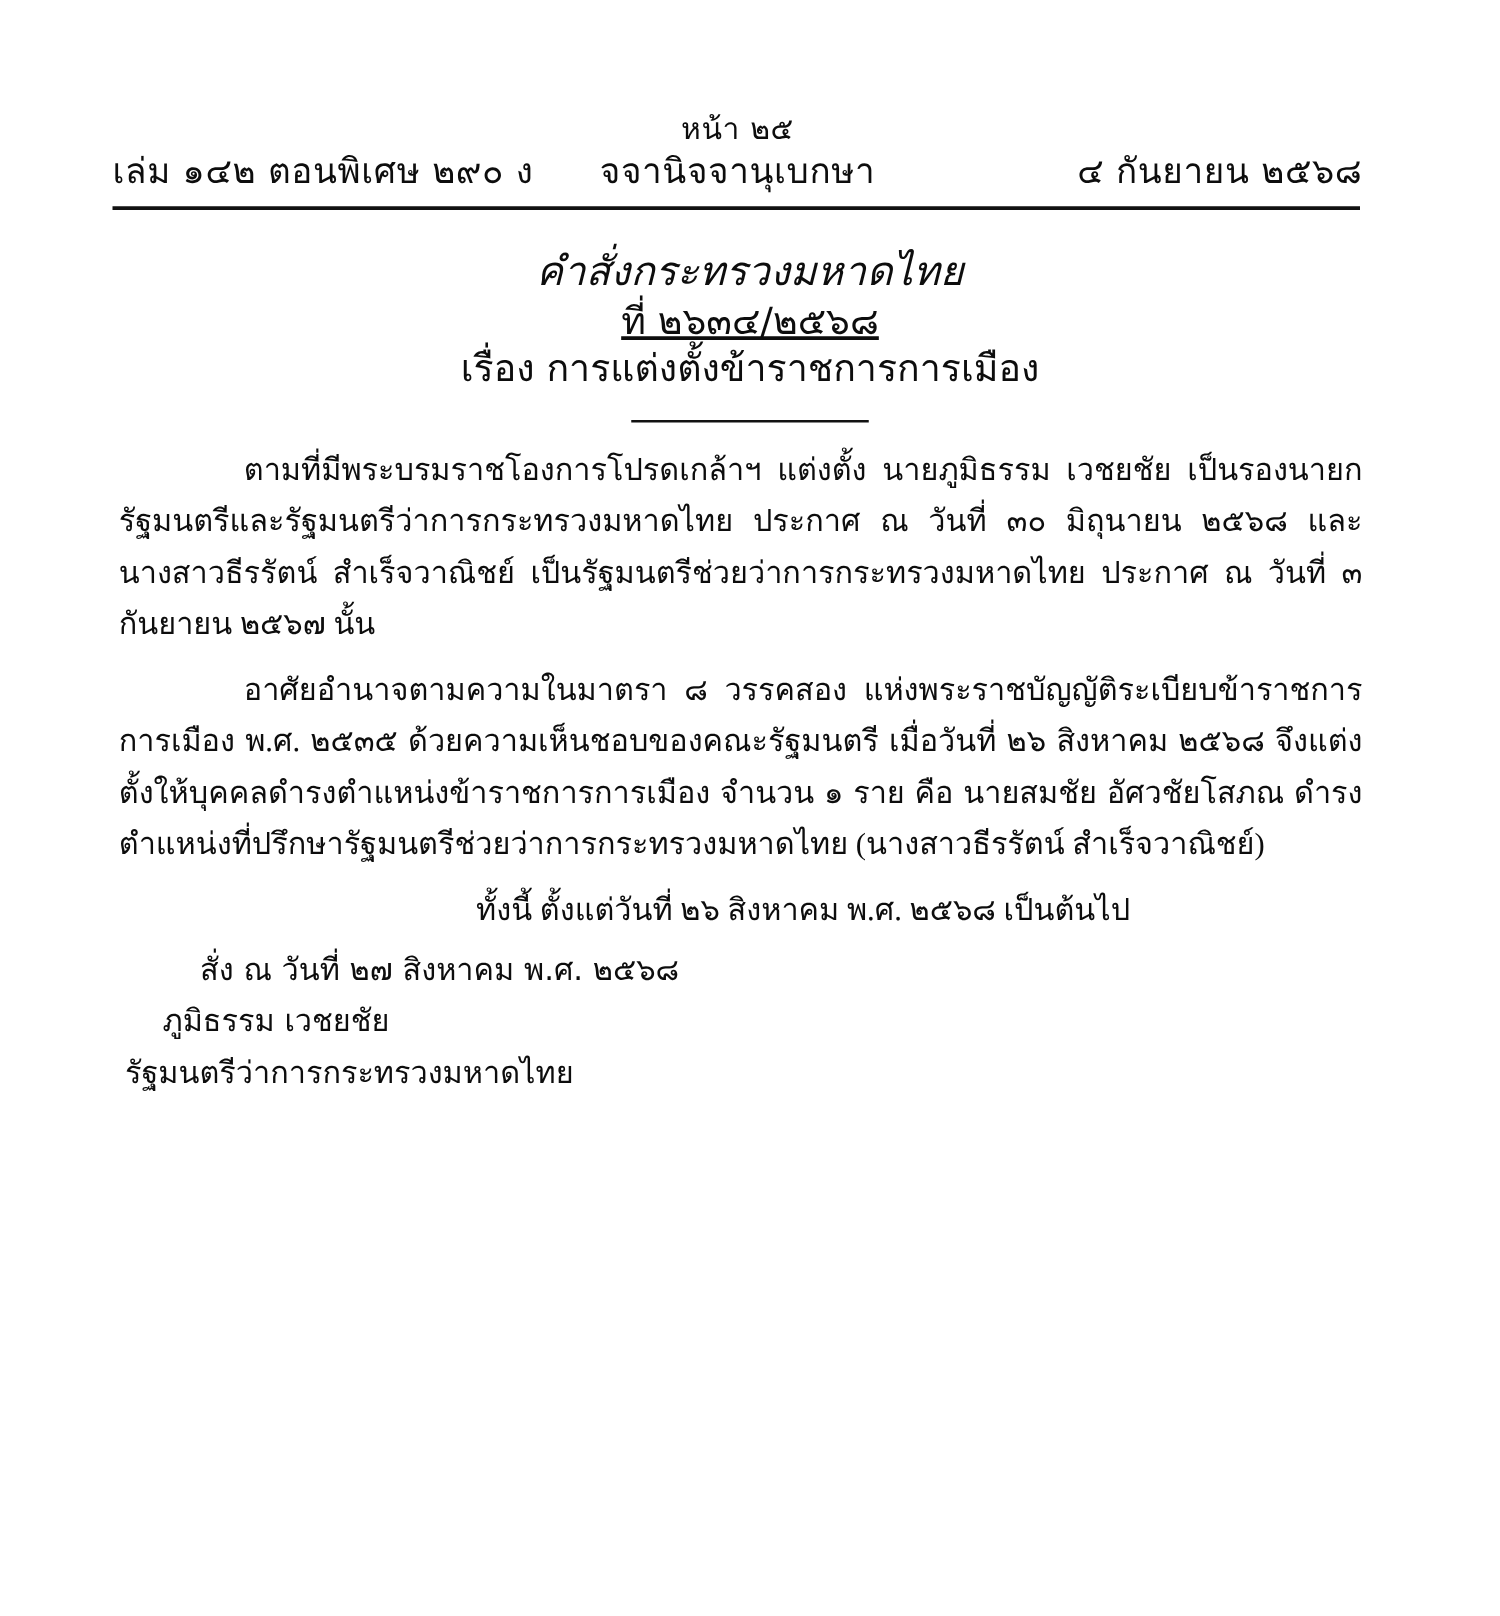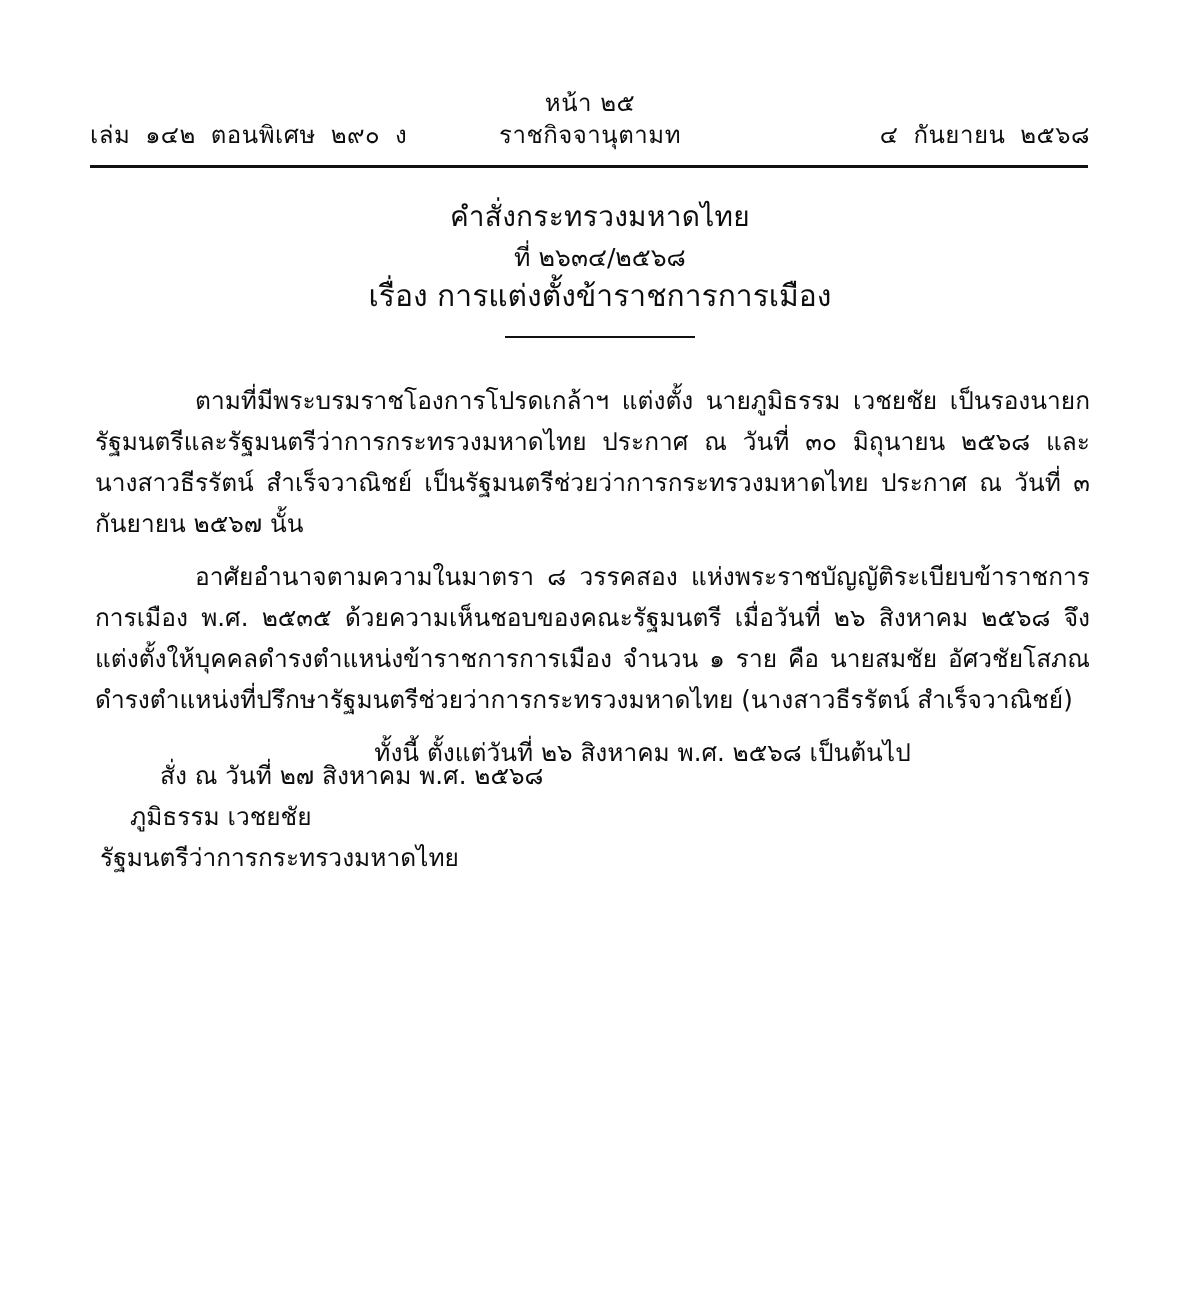--- a/index.html
+++ b/index.html
@@ -34,24 +34,23 @@
     text-align: center;
     font-size: 24px;
     line-height: 30px;
     letter-spacing: 0.5px;
   }
   .header-row {
     position: relative;
     display: flex;
     align-items: flex-end;
     justify-content: space-between;
-    font-size: 24px;
+    font-size: 28px;
     line-height: 34px;
     margin-top: 2px;
-    font-family: Liberation Mono, monospace;
   }
   .header-left {
     white-space: nowrap;
     letter-spacing: 0.5px;
   }
   .header-center {
     position: absolute;
     left: 0;
     right: 0;
     text-align: center;
@@ -73,47 +72,50 @@
 
   
   .title-block {
     position: absolute;
     left: 100px;
     top: 196px;
     width: 1000px;
     text-align: center;
   }
   .doc-title {
-    font-size: 28px;
+    font-size: 32px;
     line-height: 42px;
     letter-spacing: 0.3px;
+    font-style: italic;
   }
   .doc-number {
-    font-size: 25px;
+    font-size: 30px;
     line-height: 36px;
     margin-top: 2px;
+    text-decoration: underline;
   }
   .doc-subject {
     font-size: 30px;
     line-height: 36px;
     margin-top: 2px;
   }
   .divider {
     width: 190px;
     height: 2px;
     background: #111;
     margin: 22px auto 0 auto;
   }
 
   
   .body-block {
     position: absolute;
     left: 95px;
-    top: 380px;
+    top: 356px;
     width: 995px;
+    font-family: Liberation Serif, serif;
   }
   .para {
     font-size: 24.5px;
     line-height: 41px;
     text-align: justify;
     text-justify: inter-word;
     margin: 0 0 0 0;
   }
   .para + .para {
     margin-top: 12px;
@@ -147,21 +149,21 @@
 </style>
 </head>
 <body>
 
 <div class="page">
 
   <div class="header">
     <div class="header-center-top">หน้า ๒๕</div>
     <div class="header-row">
       <div class="header-left">เล่ม  ๑๔๒    ตอนพิเศษ  ๒๙๐  ง</div>
-      <div class="header-center">ราชกิจจานุตามท</div>
+      <div class="header-center">จจานิจจานุเบกษา</div>
       <div class="header-right">๔  กันยายน  ๒๕๖๘</div>
     </div>
   </div>
   <div class="header-rule"></div>
 
   <div class="title-block">
     <div class="doc-title">คำสั่งกระทรวงมหาดไทย</div>
     <div class="doc-number">ที่  ๒๖๓๔/๒๕๖๘</div>
     <div class="doc-subject">เรื่อง  การแต่งตั้งข้าราชการการเมือง</div>
     <div class="divider"></div>

